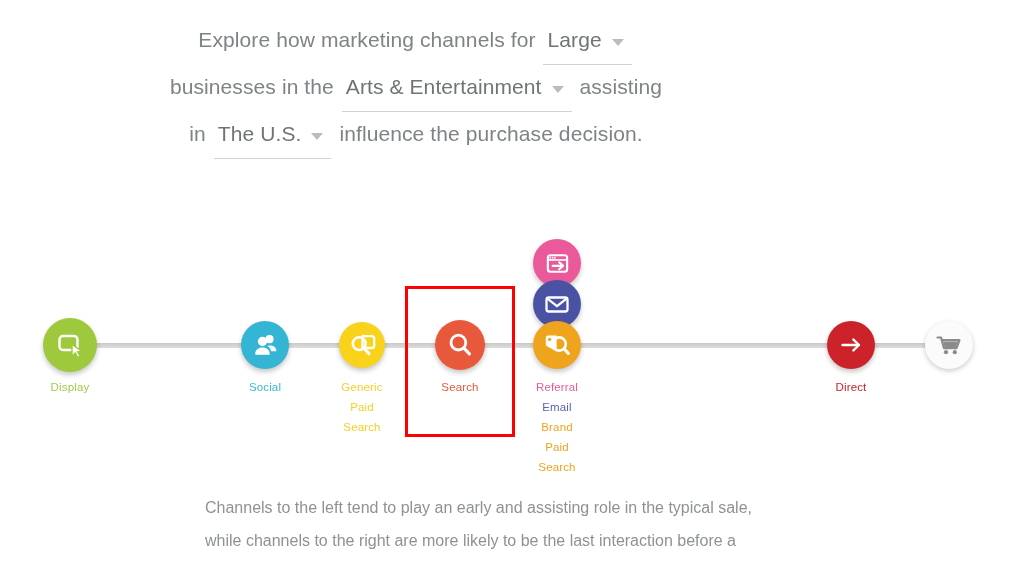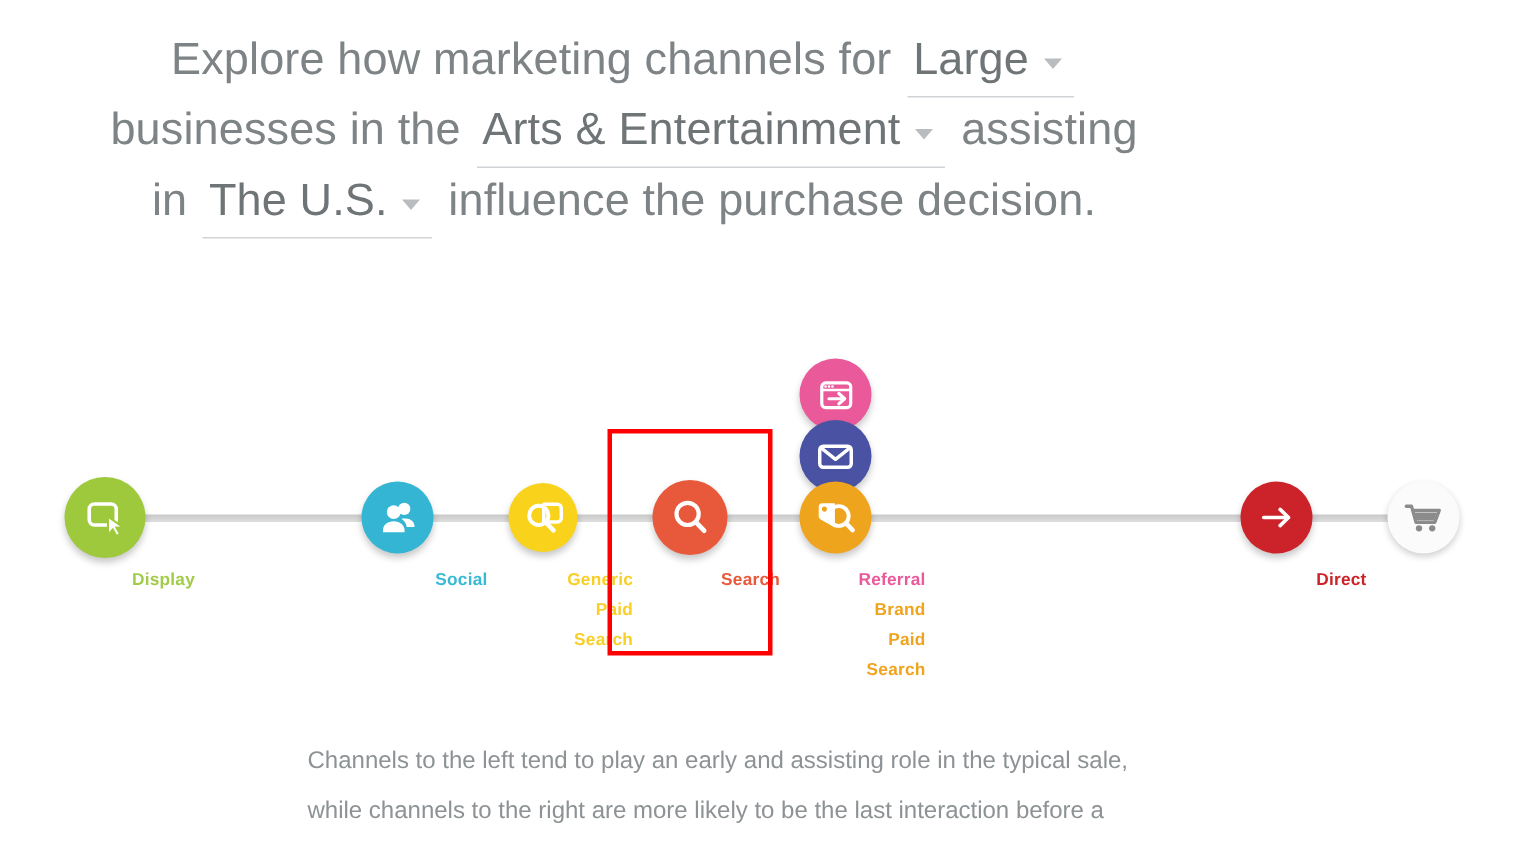--- a/index.html
+++ b/index.html
@@ -9,21 +9,21 @@
     font-family: "Liberation Sans", sans-serif;
     overflow: hidden;
   }
   #root { position: relative; width: 1024px; height: 562px; }
 
   
   .headline {
     position: absolute;
     left: 0; top: 18px; width: 832px;
     text-align: center;
-    font-size: 30px;
+    font-size: 21px;
     line-height: 43px;
     color: #7e8386;
     font-weight: 400;
     letter-spacing: .1px;
   }
   .headline .seg { white-space: nowrap; }
   .dropdown {
     display: inline-block;
     position: relative;
     border-bottom: 1px solid #cfd3d6;
@@ -80,23 +80,23 @@
     cursor: pointer;
   }
   .bubble svg { display: block; }
 
   .labels {
     position: absolute;
     top: 32px;
     left: 50%;
     transform: translateX(-50%);
     width: 120px;
-    text-align: right;
+    text-align: center;
     font-size: 11.5px;
-    font-weight: 700;
+    font-weight: 400;
     line-height: 20px;
     letter-spacing: .15px;
   }
   .labels div { white-space: nowrap; }
 
   
   .cart {
     position: absolute;
     top: 345px;
     width: 0; height: 0;
@@ -232,20 +232,21 @@
     <div class="bubble" style="left:-24px; top:-24px; width:48px; height:48px; background:#efa41e">
       <svg width="28" height="28" viewBox="0 0 28 28">
         <path d="M13.6 4.5 L5.2 4.5 A2.4 2.4 0 0 0 2.8 6.9 L2.8 13.2 A2.4 2.4 0 0 0 4.1 15.3 L13.6 20.6 Z" fill="#fff"></path>
         <circle cx="6.6" cy="8.4" r="1.7" fill="#efa41e"></circle>
         <circle cx="16.2" cy="13" r="6.6" fill="none" stroke="#fff" stroke-width="2.6"></circle>
         <line x1="21" y1="17.8" x2="25.4" y2="22.4" stroke="#fff" stroke-width="3" stroke-linecap="round"></line>
       </svg>
     </div>
     <div class="labels">
       <div style="color:#ea5a9b">Referral</div>
+      <div style="color:#5b63ab">Email</div>
       <div style="color:#efa41e">Brand</div>
       <div style="color:#efa41e">Paid</div>
       <div style="color:#efa41e">Search</div>
     </div>
   </div>
 
   <div class="node" style="left:851px">
     <div class="bubble" style="left:-24px; top:-24px; width:48px; height:48px; background:#cc2229">
       <svg width="28" height="28" viewBox="0 0 28 28">
         <line x1="5.5" y1="14" x2="21.5" y2="14" stroke="#fff" stroke-width="2.4" stroke-linecap="round"></line>

